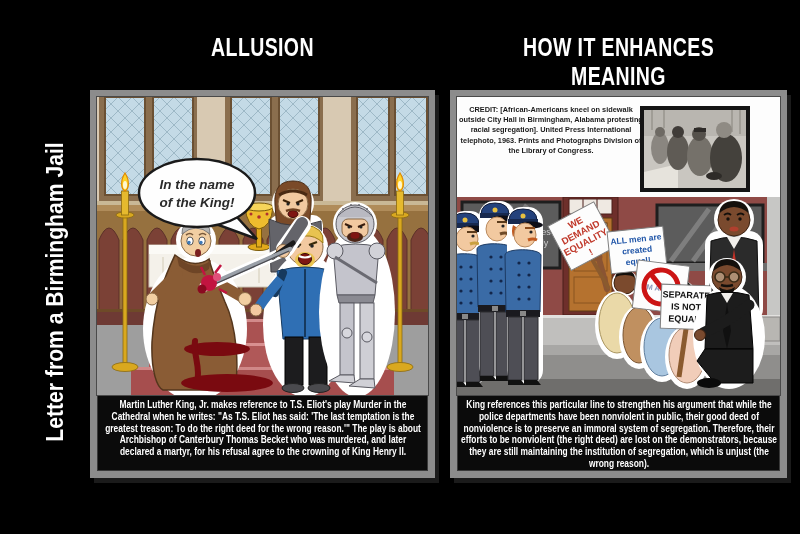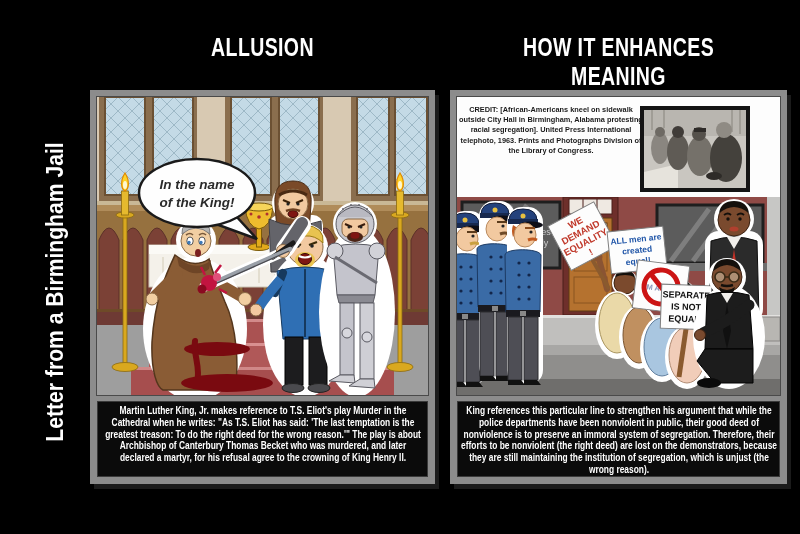--- a/index.html
+++ b/index.html
@@ -9,21 +9,21 @@
           white-space:nowrap;transform:translate(-50%,-50%) rotate(-90deg) scaleX(0.88);}
   .col-header{position:absolute;top:33px;height:28px;color:#fff;font-weight:bold;font-size:25px;
           text-align:center;transform:scaleX(0.78);letter-spacing:.5px;}
   .hdr-left{left:90px;width:345px;}
   .hdr-right{left:450px;width:337px;}
   .cell{position:absolute;top:90px;background:#8c8c8c;padding:7px;box-sizing:border-box;
         box-shadow:4px 5px 0 #1b1b1b;}
   .cell-left{left:90px;width:345px;}
   .cell-right{left:450px;width:337px;}
   .panel-image{position:relative;height:298px;background:#fff;outline:1px solid #4a4a4a;overflow:hidden;}
-  .panel-caption{margin-top:6px;height:74px;background:#0b0b0b;border:1px solid #3a3a3a;
+  .panel-caption{height:74px;background:#0b0b0b;border:1px solid #3a3a3a;
         color:#fff;overflow:hidden;}
   .cap-inner{width:382px;margin-left:calc(50% - 191px);margin-top:3px;transform:scaleX(0.84);
         font-size:10px;font-weight:bold;line-height:11.8px;text-align:center;}
   .credit-band{position:relative;height:100px;background:#fdfdfd;}
   .credit-text{position:absolute;left:2px;top:8px;width:200px;transform:scaleX(0.92);
         transform-origin:left top;font-size:8px;font-weight:bold;line-height:10.2px;
         text-align:center;color:#1a1a1a;}
   .photo{position:absolute;left:183px;top:9px;width:102px;height:78px;border:4px solid #141414;
         background:#c9c6c0;}
   .street,.church{display:block;}

